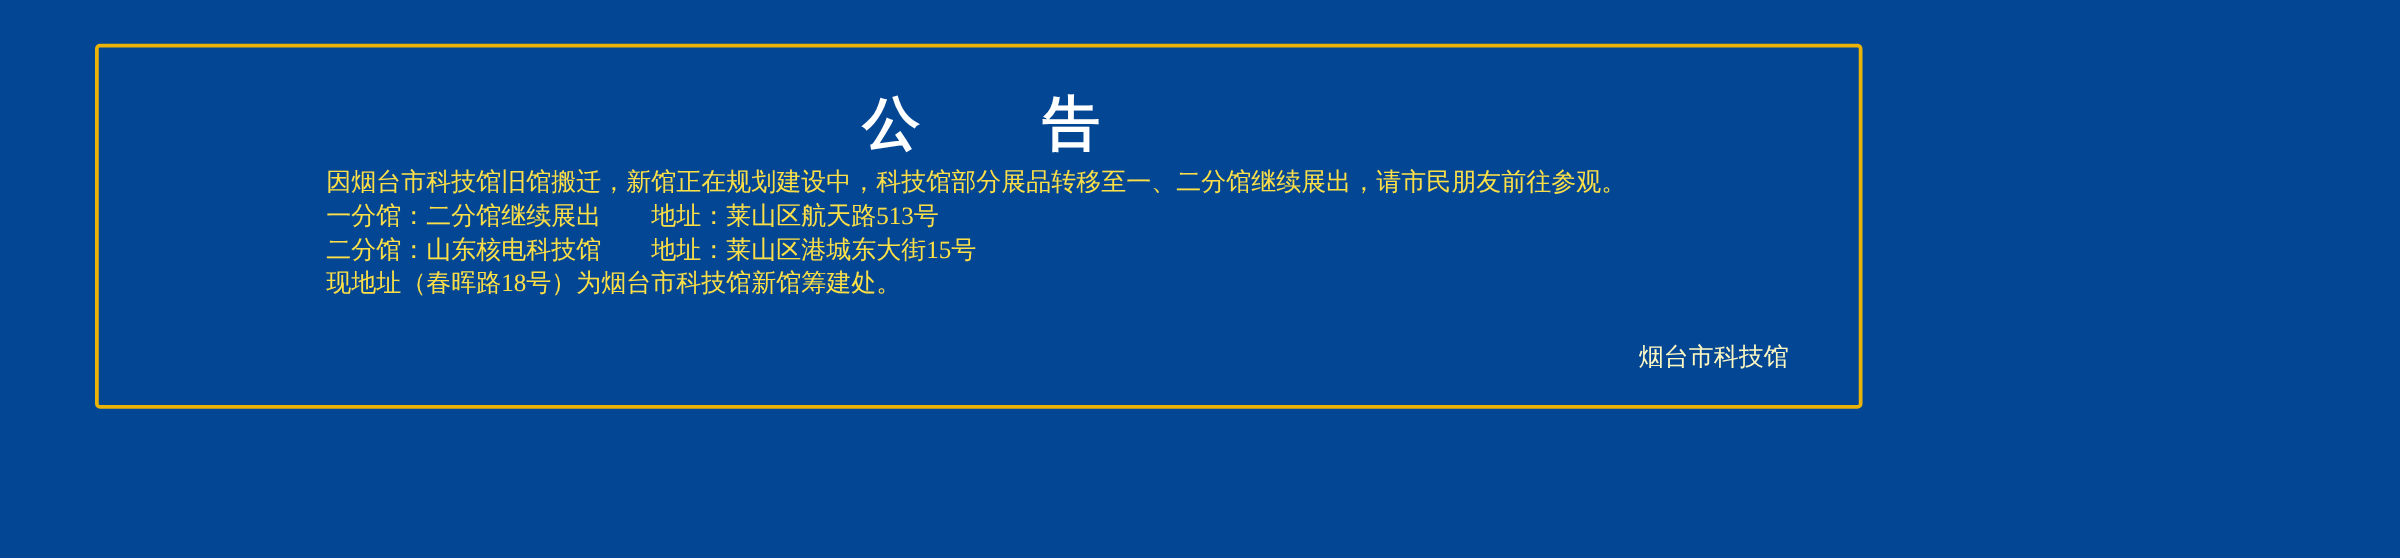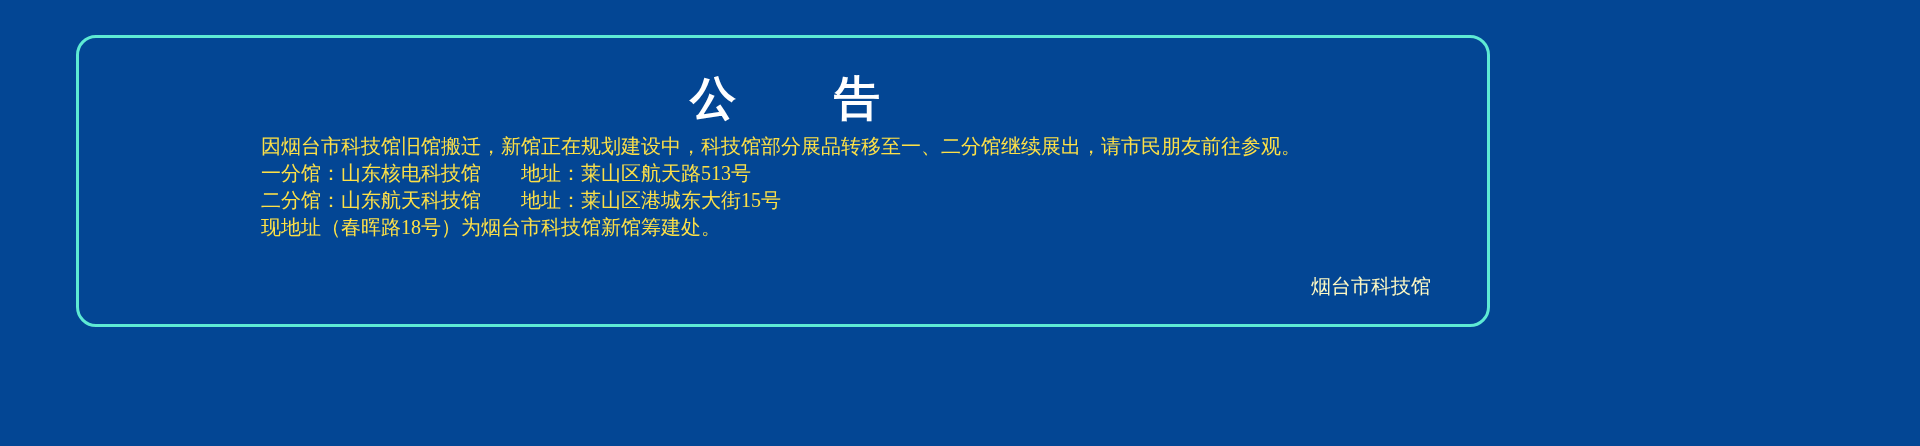--- a/index.html
+++ b/index.html
@@ -22,22 +22,22 @@
     height: 446px;
     background: #034694;
   }
 
   #notice-frame {
     position: absolute;
     left: 76px;
     top: 35px;
     width: 1414px;
     height: 292px;
-    border: 3px solid #5eead4;
-    border-radius: 20px;
+    border: 3px solid #eab308;
+    border-radius: 4px;
     box-sizing: border-box;
   }
 
   #notice-title {
     position: absolute;
     left: 0;
     top: 38px;
     width: 1414px;
     text-align: center;
     color: #ffffff;
@@ -87,21 +87,21 @@
 </head>
 <body>
 
 <div id="notice-board">
   <div id="notice-frame">
 
     <div id="notice-title">公　　告</div>
 
     <div id="notice-body">
         <div class="body-line">因烟台市科技馆旧馆搬迁，新馆正在规划建设中，科技馆部分展品转移至一、二分馆继续展出，请市民朋友前往参观。</div>
-        <div class="body-line">一分馆：山东核电科技馆　　地址：莱山区航天路513号</div>
-        <div class="body-line">二分馆：山东航天科技馆　　地址：莱山区港城东大街15号</div>
+        <div class="body-line">一分馆：二分馆继续展出　　地址：莱山区航天路513号</div>
+        <div class="body-line">二分馆：山东核电科技馆　　地址：莱山区港城东大街15号</div>
         <div class="body-line">现地址（春晖路18号）为烟台市科技馆新馆筹建处。</div>
       </div>
 
     <div id="notice-signature">烟台市科技馆</div>
 
   </div>
 </div>
 
 </body></html>

